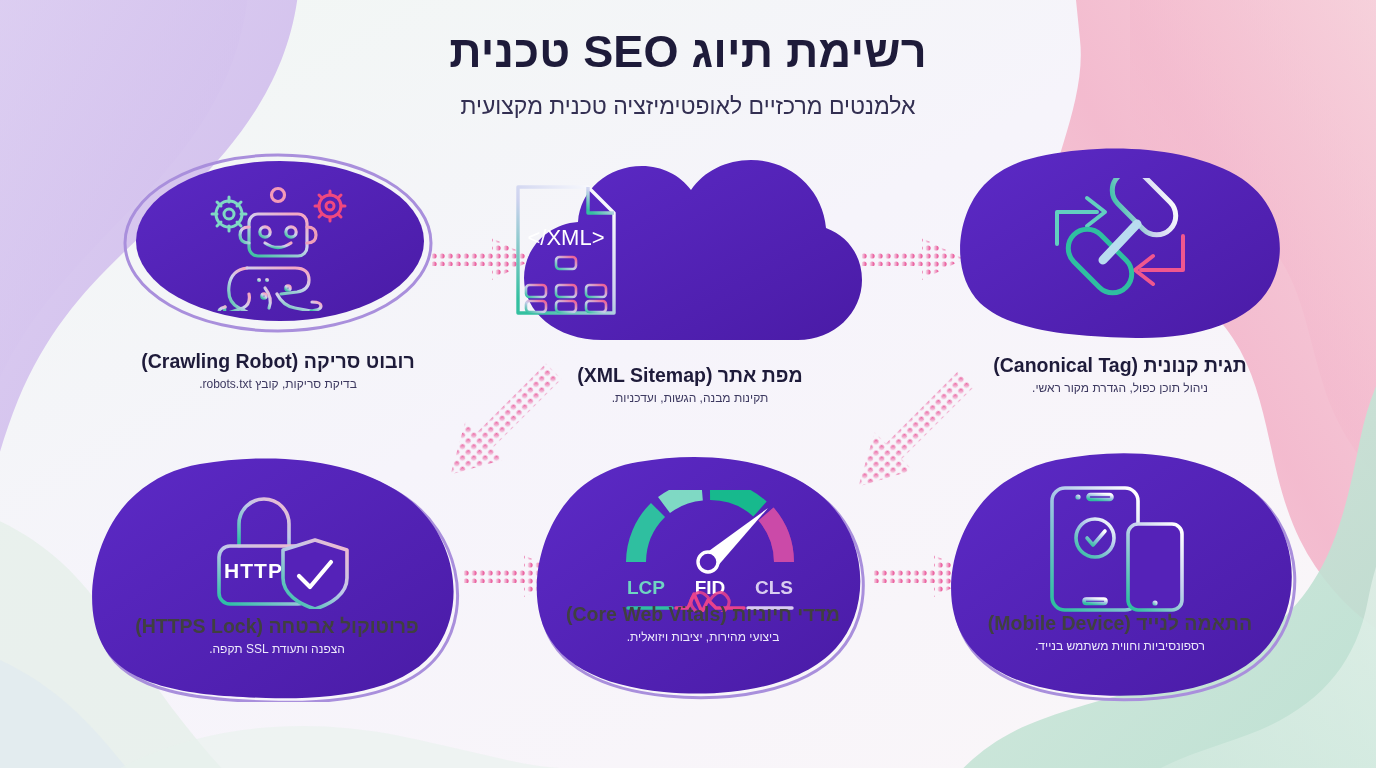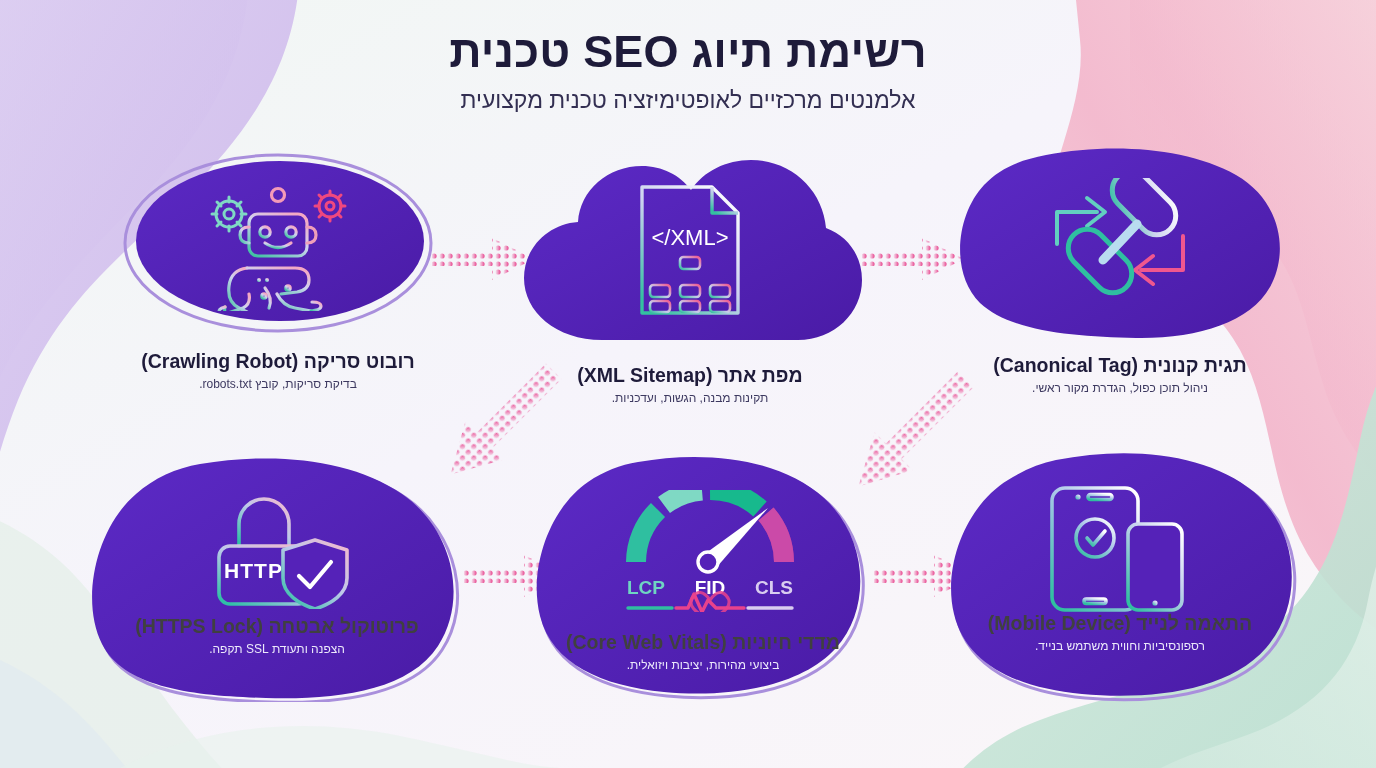--- a/index.html
+++ b/index.html
@@ -20,21 +20,21 @@
   .bg-layer { position:absolute; inset:0; overflow:hidden; pointer-events:none; }
   .bg-layer svg { position:absolute; inset:0; width:1376px; height:768px; }
 
   
   .head { position:absolute; top:26px; left:0; width:100%; text-align:center; z-index:12; }
   .title {
     font-size:45px; font-weight:bold; color:#1e1b3a;
     letter-spacing:.2px; line-height:1.15;
   }
   .subtitle {
-    margin-top:9px; font-size:23px; color:#332f52; font-weight:400;
+    margin-top:15px; font-size:23px; color:#332f52; font-weight:400;
   }
 
   
   .node { position:absolute; z-index:10; }
   .shape-wrap { position:relative; }
   .shape-wrap svg.blobshape { display:block; }
   .icon-holder {
     position:absolute; inset:0; display:flex;
     align-items:center; justify-content:center;
   }
@@ -308,21 +308,21 @@
         <path d="M 92,188
                  C 46,188 14,160 14,126
                  C 14,96 38,72 68,70
                  C 70,38 98,14 132,14
                  C 152,14 170,23 181,38
                  C 194,19 216,8 241,8
                  C 281,8 313,38 316,76
                  C 338,84 352,104 352,128
                  C 352,161 324,188 288,188 Z" fill="url(#pu2)"></path>
       </svg>
-      <div class="icon-holder" style="padding-top:6px;">
+      <div class="icon-holder" style="padding-top:6px;justify-content:flex-end;">
         <svg width="112" height="138" viewBox="0 0 112 138" xmlns="http://www.w3.org/2000/svg">
           <defs>
             <linearGradient id="xg1" x1="0.15" y1="1" x2="0.9" y2="0">
               <stop offset="0%" stop-color="#34c0a0"></stop>
               <stop offset="50%" stop-color="#cdd2ef"></stop>
               <stop offset="100%" stop-color="#ffffff"></stop>
             </linearGradient>
             <linearGradient id="xg2" x1="0" y1="1" x2="1" y2="0">
               <stop offset="0%" stop-color="#34c0a0"></stop>
               <stop offset="45%" stop-color="#c8cdeb"></stop>
@@ -506,21 +506,21 @@
         <text x="26" y="104" text-anchor="middle" fill="#6fd4c2" font-family="'Liberation Sans',sans-serif" font-size="19" font-weight="bold">LCP</text>
         <text x="90" y="104" text-anchor="middle" fill="#ffffff" font-family="'Liberation Sans',sans-serif" font-size="19" font-weight="bold">FID</text>
         <text x="154" y="104" text-anchor="middle" fill="#d9cdf0" font-family="'Liberation Sans',sans-serif" font-size="19" font-weight="bold">CLS</text>
 
         <line x1="8" y1="118" x2="52" y2="118" stroke="#2fbfa0" stroke-width="3.4" stroke-linecap="round"></line>
         <line x1="128" y1="118" x2="172" y2="118" stroke="#d9cdf0" stroke-width="3.4" stroke-linecap="round"></line>
         <path d="M 56,118 L 68,118 L 74,104 L 82,122 L 88,110 L 96,118 L 124,118" fill="none" stroke="#e8428c" stroke-width="3.4" stroke-linecap="round" stroke-linejoin="round"></path>
         <path d="M 66,108 q -10,-14 -18,-2 q -6,10 18,22 q 24,-12 18,-22 q -8,-12 -18,2" fill="none" stroke="#e8428c" stroke-width="3.2" opacity="0.85" transform="translate(24,2)"></path>
       </svg>
     </div>
-    <div class="caption inside" style="position:absolute; left:0; top:179px; width:350px;">
+    <div class="caption inside" style="position:absolute; left:0; top:151px; width:350px;">
       <div class="cap-title">מדדי חיוניות (Core Web Vitals)</div>
       <div class="cap-sub">ביצועי מהירות, יציבות ויזואלית.</div>
     </div>
   </div>
 
   <div class="node" style="left:940px; top:448px; width:360px; height:255px;">
     <svg class="blobshape" width="360" height="255" viewBox="0 0 360 255" style="position:absolute; left:0; top:0;" xmlns="http://www.w3.org/2000/svg">
       <defs>
         <linearGradient id="pu6" x1="0" y1="0" x2="1" y2="1">
           <stop offset="0%" stop-color="#5c2ac6"></stop>

